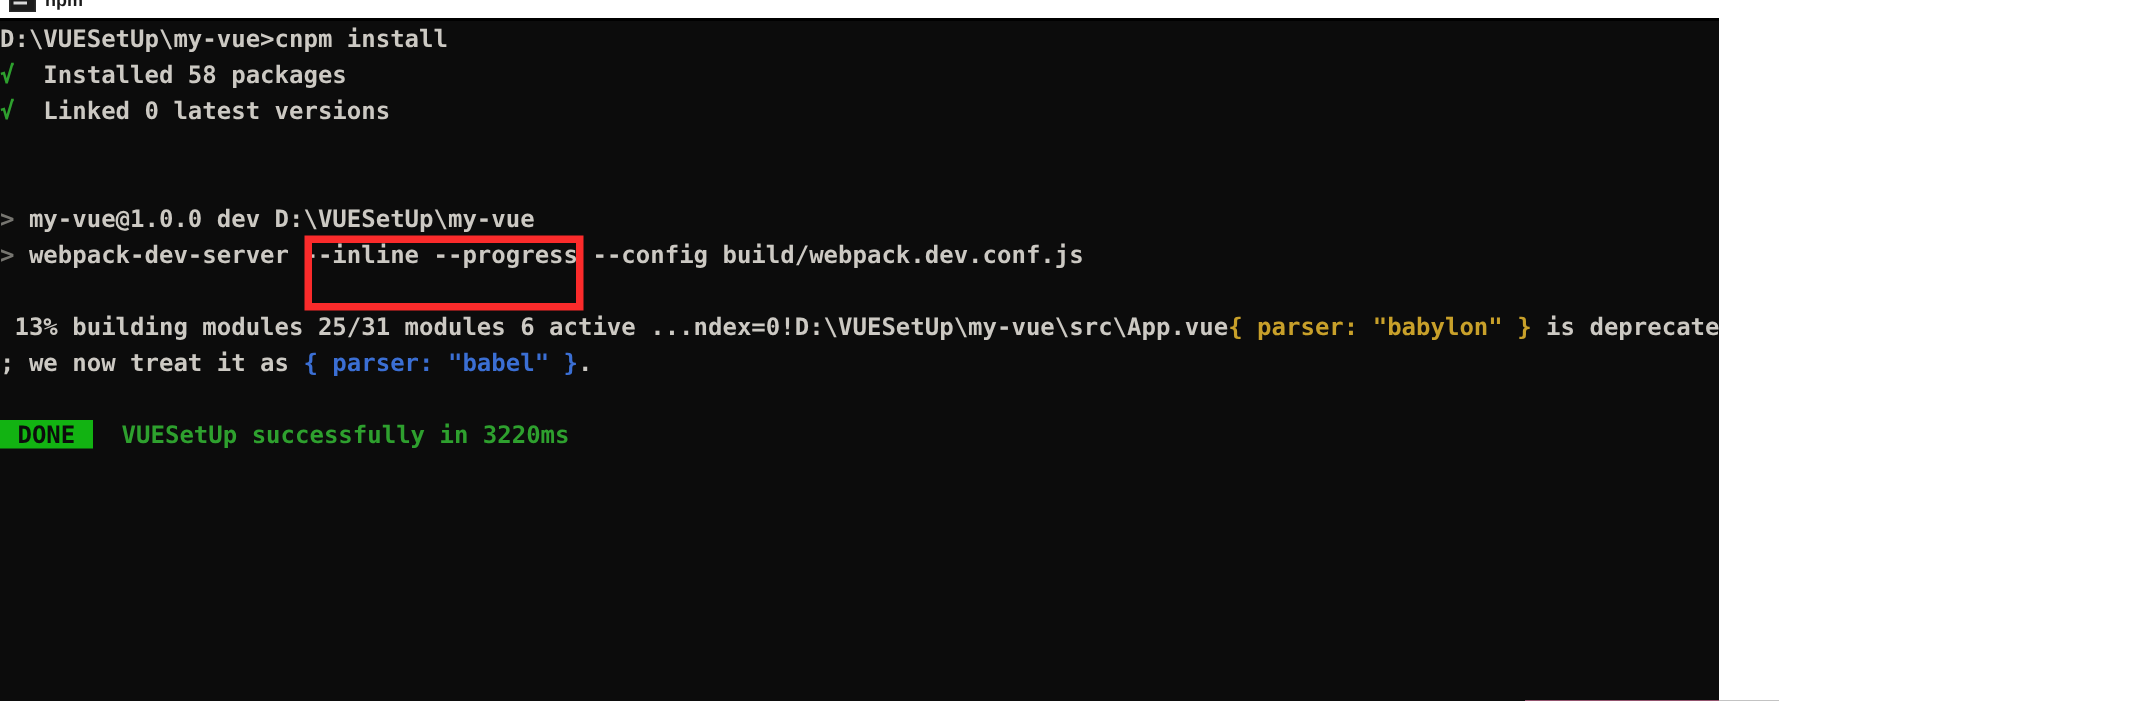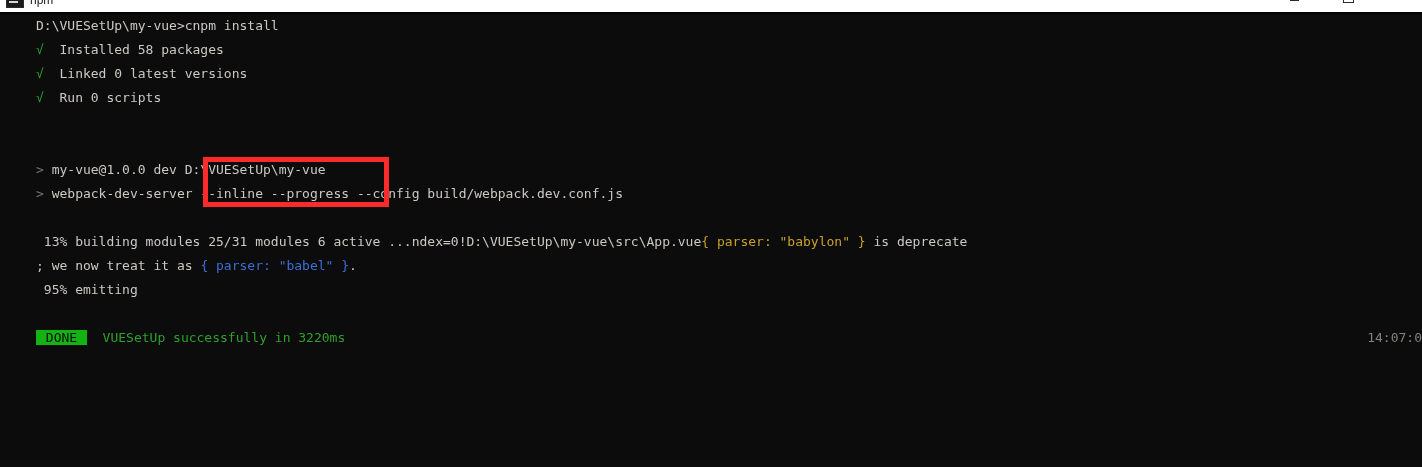--- a/index.html
+++ b/index.html
@@ -10,24 +10,25 @@
   body {
     width: 1422px;
     height: 467px;
     overflow: hidden;
     font-family: "DejaVu Sans Mono", "Liberation Mono", monospace;
   }
 
   
   #window {
     position: relative;
-    width: 1422px;
+    width: 1146px;
     height: 467px;
     background: #be185d;
     overflow: hidden;
+    font-weight: bold;
   }
 
   
   #titlebar {
     position: absolute;
     left: 0; top: 0;
     width: 1422px;
     height: 12px;
     background: #ffffff;
     overflow: hidden;
@@ -106,25 +107,24 @@
     top: 14px;
     width: 1422px;
     height: 453px;
     background: #0c0c0c;
     padding: 0;
     overflow: hidden;
   }
   .line {
     height: 24px;
     line-height: 24px;
-    font-size: 13px;
+    font-size: 16px;
     letter-spacing: 0px;
     white-space: pre;
     color: #ccc9c3;
-    padding-left: 36px;
   }
 
   
   .c-default { color: #ccc9c3; }
   .c-green   { color: #2ea02e; }
   .c-dim     { color: #767570; }
   .c-yellow  { color: #c8a02a; }
   .c-blue    { color: #3b6fd4; }
 
   .badge-done {
@@ -179,29 +179,27 @@
     <div class="win-btn" id="btn-close">
         <span class="xg">✕</span>
       </div>
   </div>
   <div id="titlebar-sep"></div>
 
   <div id="console">
       <div class="line line-rel"><span class="c-default">D:\VUESetUp\my-vue&gt;cnpm install</span></div>
       <div class="line line-rel"><span class="c-green">√</span><span class="c-default">  Installed 58 packages</span></div>
       <div class="line line-rel"><span class="c-green">√</span><span class="c-default">  Linked 0 latest versions</span></div>
-      <div class="line line-rel"><span class="c-green">√</span><span class="c-default">  Run 0 scripts</span></div>
       <div class="line line-rel"><span class="c-default"> </span></div>
       <div class="line line-rel"><span class="c-default"> </span></div>
       <div class="line line-rel"><span class="c-dim">&gt;</span><span class="c-default"> my-vue@1.0.0 dev D:\VUESetUp\my-vue</span></div>
       <div class="line line-rel"><span class="c-dim">&gt;</span><span class="c-default"> webpack-dev-server --inline --progress --config build/webpack.dev.conf.js</span></div>
       <div class="line line-rel"><span class="c-default"> </span></div>
       <div class="line line-rel"><span class="c-default"> 13% building modules 25/31 modules 6 active ...ndex=0!D:\VUESetUp\my-vue\src\App.vue</span><span class="c-yellow">{ parser: "babylon" }</span><span class="c-default"> is deprecate</span></div>
       <div class="line line-rel"><span class="c-default">; we now treat it as </span><span class="c-blue">{ parser: "babel" }</span><span class="c-default">.</span></div>
-      <div class="line line-rel"><span class="c-default"> 95% emitting</span></div>
       <div class="line line-rel"><span class="c-default"> </span></div>
       <div class="line line-rel"><span class="badge-done"> DONE </span><span class="c-green">  VUESetUp successfully in 3220ms</span><span class="timestamp">14:07:0</span></div>
       <div class="line line-rel"><span class="c-default"> </span></div>
     </div>
 
   <div id="red-highlight" style="left: 203px; top: 157px; width: 186px; height: 50px; border-color: rgb(251, 43, 43);"></div>
 
 </div>
 
 </body></html>

